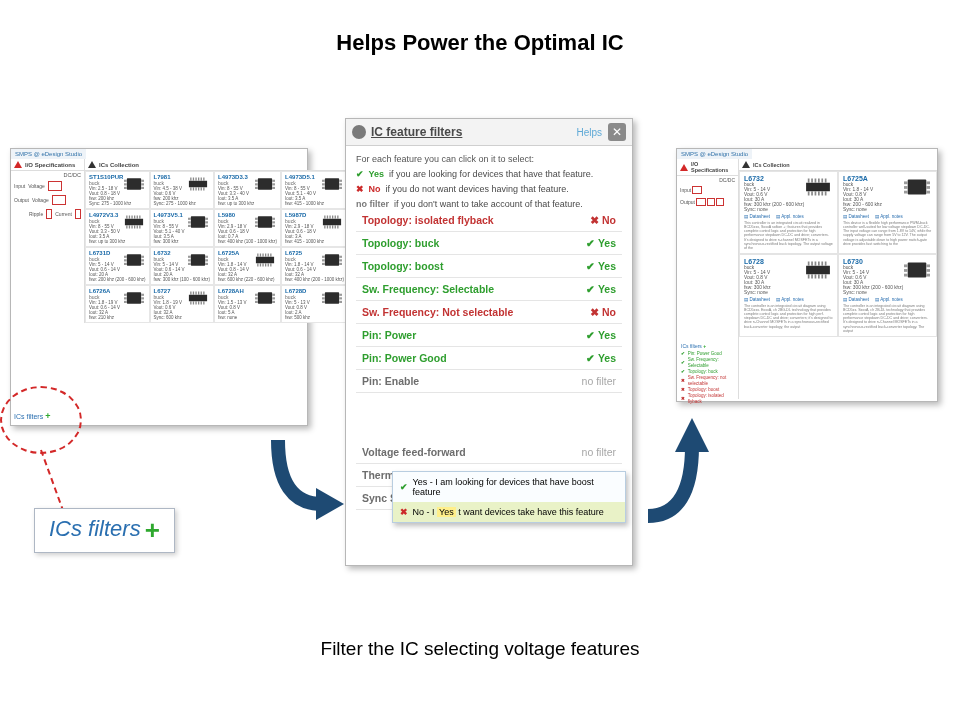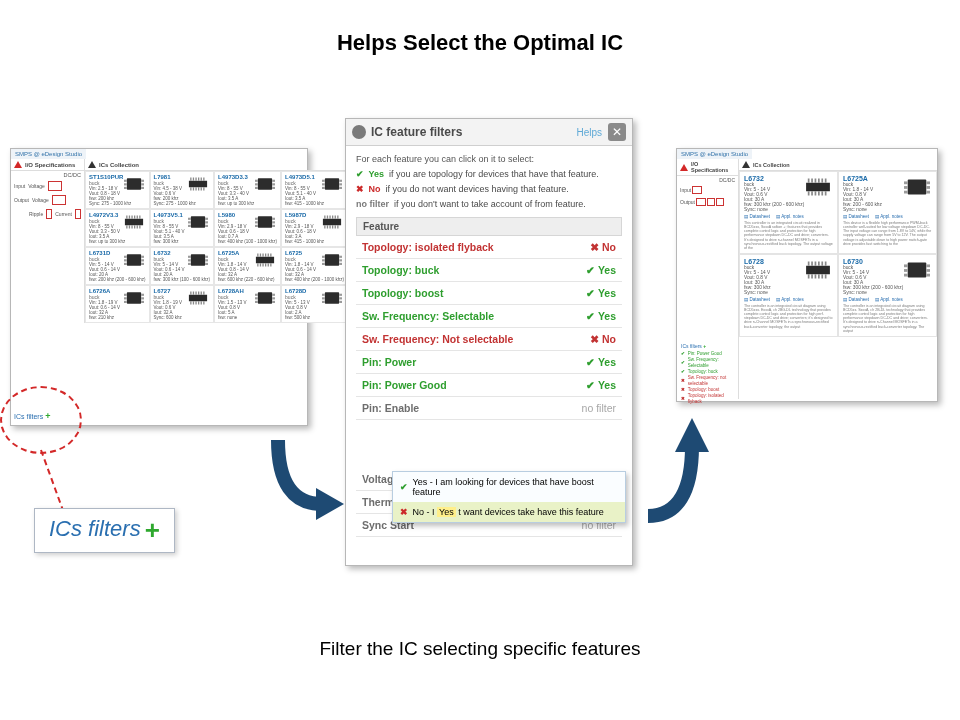--- a/index.html
+++ b/index.html
@@ -37,21 +37,21 @@
   
   .callout{position:absolute;left:34px;top:508px;border:1px solid #aeb7c4;background:#fff;padding:6px 14px;box-shadow:2px 2px 5px rgba(0,0,0,0.2);}
   .callout span.txt{color:#2a6fb0;font-size:22px;font-style:italic;font-weight:500;}
   .callout span.plus{color:#2ea82e;font-size:26px;font-weight:bold;vertical-align:-3px;margin-left:4px;}
   
   .arrow{position:absolute;}
   
   .dlg-head{display:flex;align-items:center;justify-content:space-between;background:#f3f3f3;border-bottom:1px solid #cfcfcf;padding:4px 6px;}
   .dlg-head .left{display:flex;align-items:center;gap:5px;}
   .gear{width:14px;height:14px;border-radius:50%;background:#7a7a7a;position:relative;}
-  .dlg-title{font-size:12px;color:#4a4a4a;font-weight:bold;}
+  .dlg-title{font-size:12px;color:#4a4a4a;font-weight:bold;text-decoration:underline;}
   .done{font-size:10px;color:#5fa9d6;}
   .closebtn{width:18px;height:18px;border-radius:3px;background:#8a8a8a;color:#fff;display:flex;align-items:center;justify-content:center;font-size:12px;margin-left:6px;}
   .dlg-body{padding:8px 10px 0;}
   .intro{font-size:9px;color:#555;}
   .legend-row{display:flex;align-items:center;gap:5px;margin-top:5px;font-size:9px;}
   .chk{color:#2e9e2e;font-weight:bold;}
   .crs{color:#cc2a2a;font-weight:bold;}
   .leg-yes{color:#2e9e2e;font-weight:bold;}
   .leg-no{color:#cc2a2a;font-weight:bold;}
   .leg-nf{color:#7a7a7a;font-weight:bold;}
@@ -77,22 +77,22 @@
   .rcell .line{color:#555;font-size:4.8px;}
   .rcell .desc{color:#7c7c7c;font-size:3.6px;line-height:1.15;margin-top:2px;}
   .rfoot{display:flex;gap:6px;font-size:4.5px;color:#2a6fb0;margin-top:2px;}
   
   .mini-legend{position:absolute;left:4px;top:184px;font-size:4.5px;line-height:1.35;}
   .ml-row{display:flex;align-items:center;gap:3px;}
 </style>
 </head>
 <body>
 
-<div class="title">Helps Select the Optimal IC</div>
-<div class="subtitle">Filter the IC selecting specific features</div>
+<div class="title">Helps Power the Optimal IC</div>
+<div class="subtitle">Filter the IC selecting voltage features</div>
 
 <div class="panel panel-left">
   <div class="tabs">
     <div style="background:#eef3f8;color:#3373a9;">SMPS @ eDesign Studio</div>
   </div>
   <div style="display:flex;">
 
     <div style="width:74px;border-right:1px solid #ddd;">
       <div class="section-head">
         <span class="tri-red"></span>
@@ -516,32 +516,31 @@
       <div class="closebtn">
           <span>✕</span>
         </div>
     </div>
   </div>
   <div class="dlg-body">
     <div class="intro">For each feature you can click on it to select:</div>
     <div class="legend-row">
       <span class="chk">✔</span>
       <span class="leg-yes">Yes</span>
-      <span class="leg-txt">if you are topology for devices that have that feature.</span>
+      <span class="leg-txt">if you are looking for devices that have that feature.</span>
     </div>
     <div class="legend-row">
       <span class="crs">✖</span>
       <span class="leg-no">No</span>
       <span class="leg-txt">if you do not want devices having that feature.</span>
     </div>
     <div class="legend-row">
       <span class="leg-nf">no filter</span>
-      <span class="leg-txt">if you don't want to take account of from feature.</span>
-    </div>
-    <div class="feat-head">Feature</div>
+      <span class="leg-txt">if you don't want to take account of that feature.</span>
+    </div>
     <div id="feat-rows">
         <div class="feat-row">
           <span class="feat-name fn-red">Topology: isolated flyback</span>
           <span class="state st-no"><span>✖</span> No</span>
         </div>
         <div class="feat-row">
           <span class="feat-name fn-green">Topology: buck</span>
           <span class="state st-yes"><span>✔</span> Yes</span>
         </div>
         <div class="feat-row">

